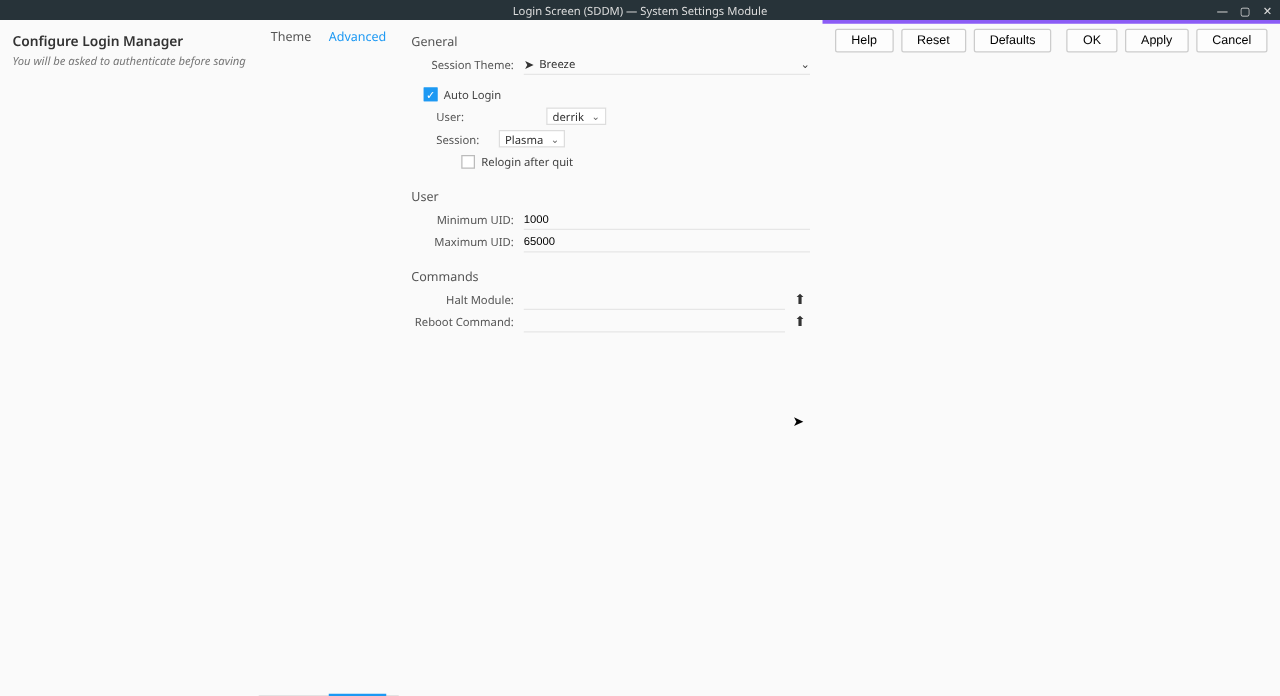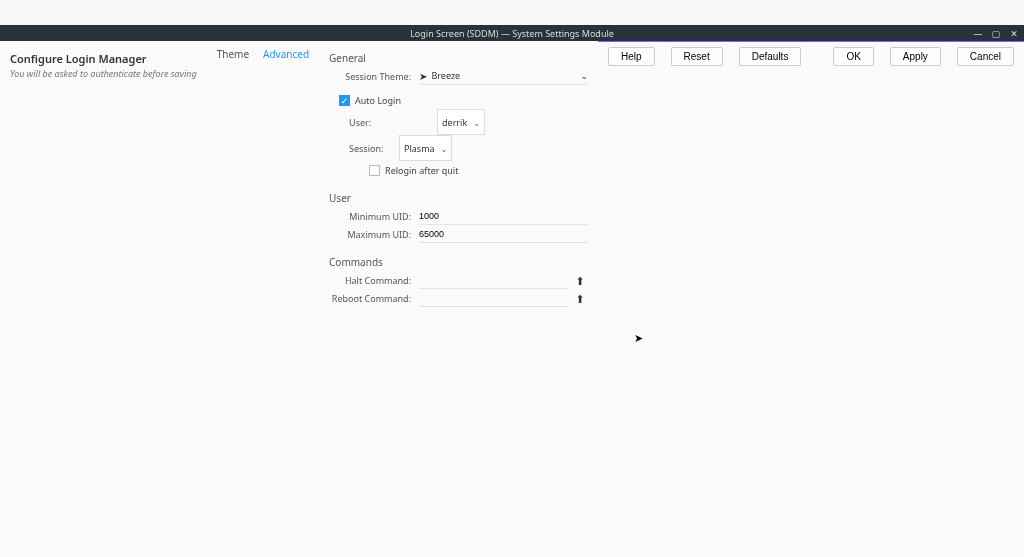--- a/index.html
+++ b/index.html
@@ -15,21 +15,20 @@
 
   
   .titlebar {
     height: 16px;
     background: #273339;
     color: #dcdcdc;
     display: flex;
     align-items: center;
     position: relative;
     font-size: 9px;
-    margin-top: 25px;
   }
   .titlebar .title {
     position: absolute;
     left: 0; right: 0;
     text-align: center;
   }
   .window-controls {
     position: absolute;
     right: 4px;
     top: 0;
@@ -127,21 +126,21 @@
     height: 18px;
     font-size: 9px;
   }
 
   .dropdown {
     display: inline-flex;
     align-items: center;
     border: 1px solid #ddd;
     background: #fff;
     height: 14px;
-    padding: 12px 4px;
+    padding: 0 4px;
     font-size: 9px;
     cursor: pointer;
   }
   .dropdown .arrow {
     margin-left: 6px;
     font-size: 8px;
     color: #666;
   }
 
   .checkbox {
@@ -187,26 +186,26 @@
   }
 
   .cursor-icon {
     margin-right: 4px;
     font-size: 10px;
   }
 
   
   .footer {
     height: 30px;
-    border-top: 1px solid #8b5cf6;
+    border-top: 3px solid #8b5cf6;
     background: #fafafa;
     display: flex;
     align-items: center;
     padding: 0 10px;
-    gap: 16px;
+    gap: 6px;
   }
   .footer .spacer { flex: 1 1 auto; }
   .btn {
     border: 1px solid #ccc;
     background: #fdfdfd;
     padding: 3px 12px;
     font-size: 10px;
     cursor: pointer;
     border-radius: 2px;
   }
@@ -309,21 +308,21 @@
       <div class="row-field">
         <input class="text-input" value="65000" style="">
       </div>
     </div>
 
     <div style="height:8px;"></div>
 
     <div class="section-title">Commands</div>
 
     <div class="row">
-      <div class="row-label">Halt Command:</div>
+      <div class="row-label">Halt Module:</div>
       <div class="row-field">
         <input class="text-input" value="" style="">
       </div>
       <span class="upload-btn">⬆</span>
     </div>
 
     <div class="row">
       <div class="row-label">Reboot Command:</div>
       <div class="row-field">
         <input class="text-input" value="" style="">

